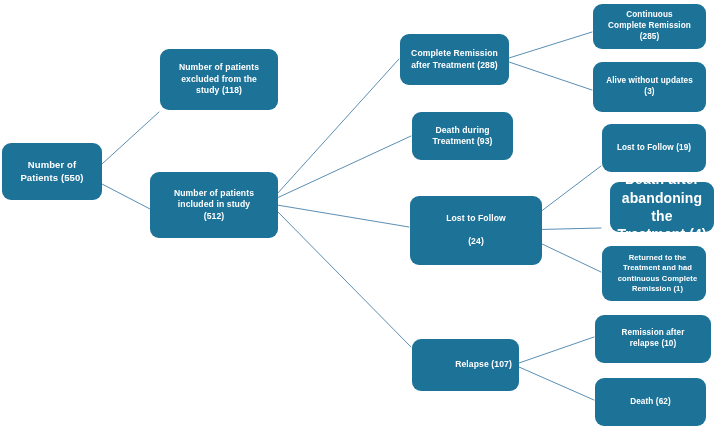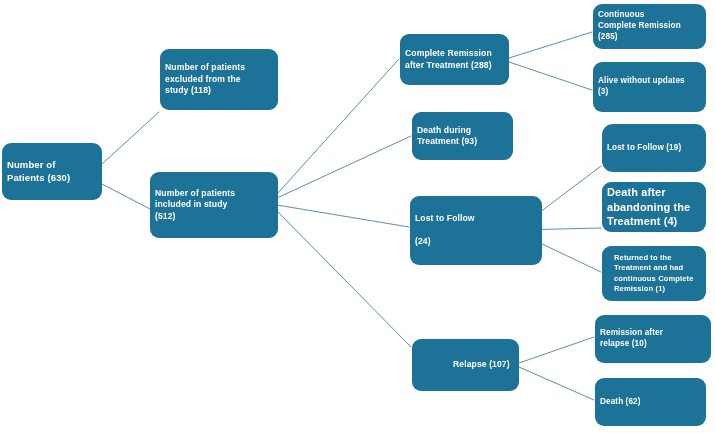--- a/index.html
+++ b/index.html
@@ -28,21 +28,21 @@
   }
   .node {
     position: absolute;
     box-sizing: border-box;
     background: #1d7298;
     border-radius: 9px;
     color: #ffffff;
     display: flex;
     align-items: center;
     justify-content: center;
-    text-align: left;
+    text-align: center;
     font-weight: bold;
     line-height: 1.32;
     letter-spacing: 0.1px;
     padding: 3px 5px;
     z-index: 2;
     -webkit-font-smoothing: antialiased;
   }
   .node .label {
     display: block;
     white-space: pre-line;
@@ -50,22 +50,22 @@
   }
   .n-root        { font-size: 9.5px; }
   .n-excluded    { font-size: 8.6px; }
   .n-included    { font-size: 8.6px; }
   .n-cr          { font-size: 8.6px; }
   .n-death-tx    { font-size: 8.6px; }
   .n-ltf         { font-size: 8.6px; }
   .n-relapse     { font-size: 8.6px; padding-left: 41px; }
   .n-ccr         { font-size: 8.2px; }
   .n-alive       { font-size: 8.2px; }
-  .n-ltf19       { font-size: 8.2px; border-radius: 11px; }
-  .n-death-ab    { font-size: 11px; }
+  .n-ltf19       { font-size: 8.2px; }
+  .n-death-ab    { font-size: 14px; margin-left: 8px; }
   .n-returned    { font-size: 7.6px; padding-left: 12px; }
   .n-rem-relapse { font-size: 8.2px; }
   .n-death97     { font-size: 8.2px; }
 </style>
 </head>
 <body>
 
 <div id="canvas">
 
   <svg id="edges" viewBox="0 0 715 433" width="715" height="433" xmlns="http://www.w3.org/2000/svg">
@@ -87,21 +87,21 @@
       <line x1="519" y1="230" x2="601" y2="228"></line>
       <line x1="519" y1="233" x2="601" y2="272"></line>
 
       <line x1="519" y1="363" x2="594" y2="337"></line>
       <line x1="519" y1="367" x2="594" y2="400"></line>
     </g>
   </svg>
 
   <div class="node n-root" style="left:2px; top:143px; width:100px; height:57px;">
     <span class="label">Number of
-Patients (630)</span>
+Patients (550)</span>
   </div>
 
   <div class="node n-excluded" style="left:160px; top:49px; width:118px; height:61px;">
     <span class="label">Number of patients
 excluded  from the
 study (118)</span>
   </div>
 
   <div class="node n-included" style="left:150px; top:172px; width:128px; height:66px;">
     <span class="label">Number of patients

